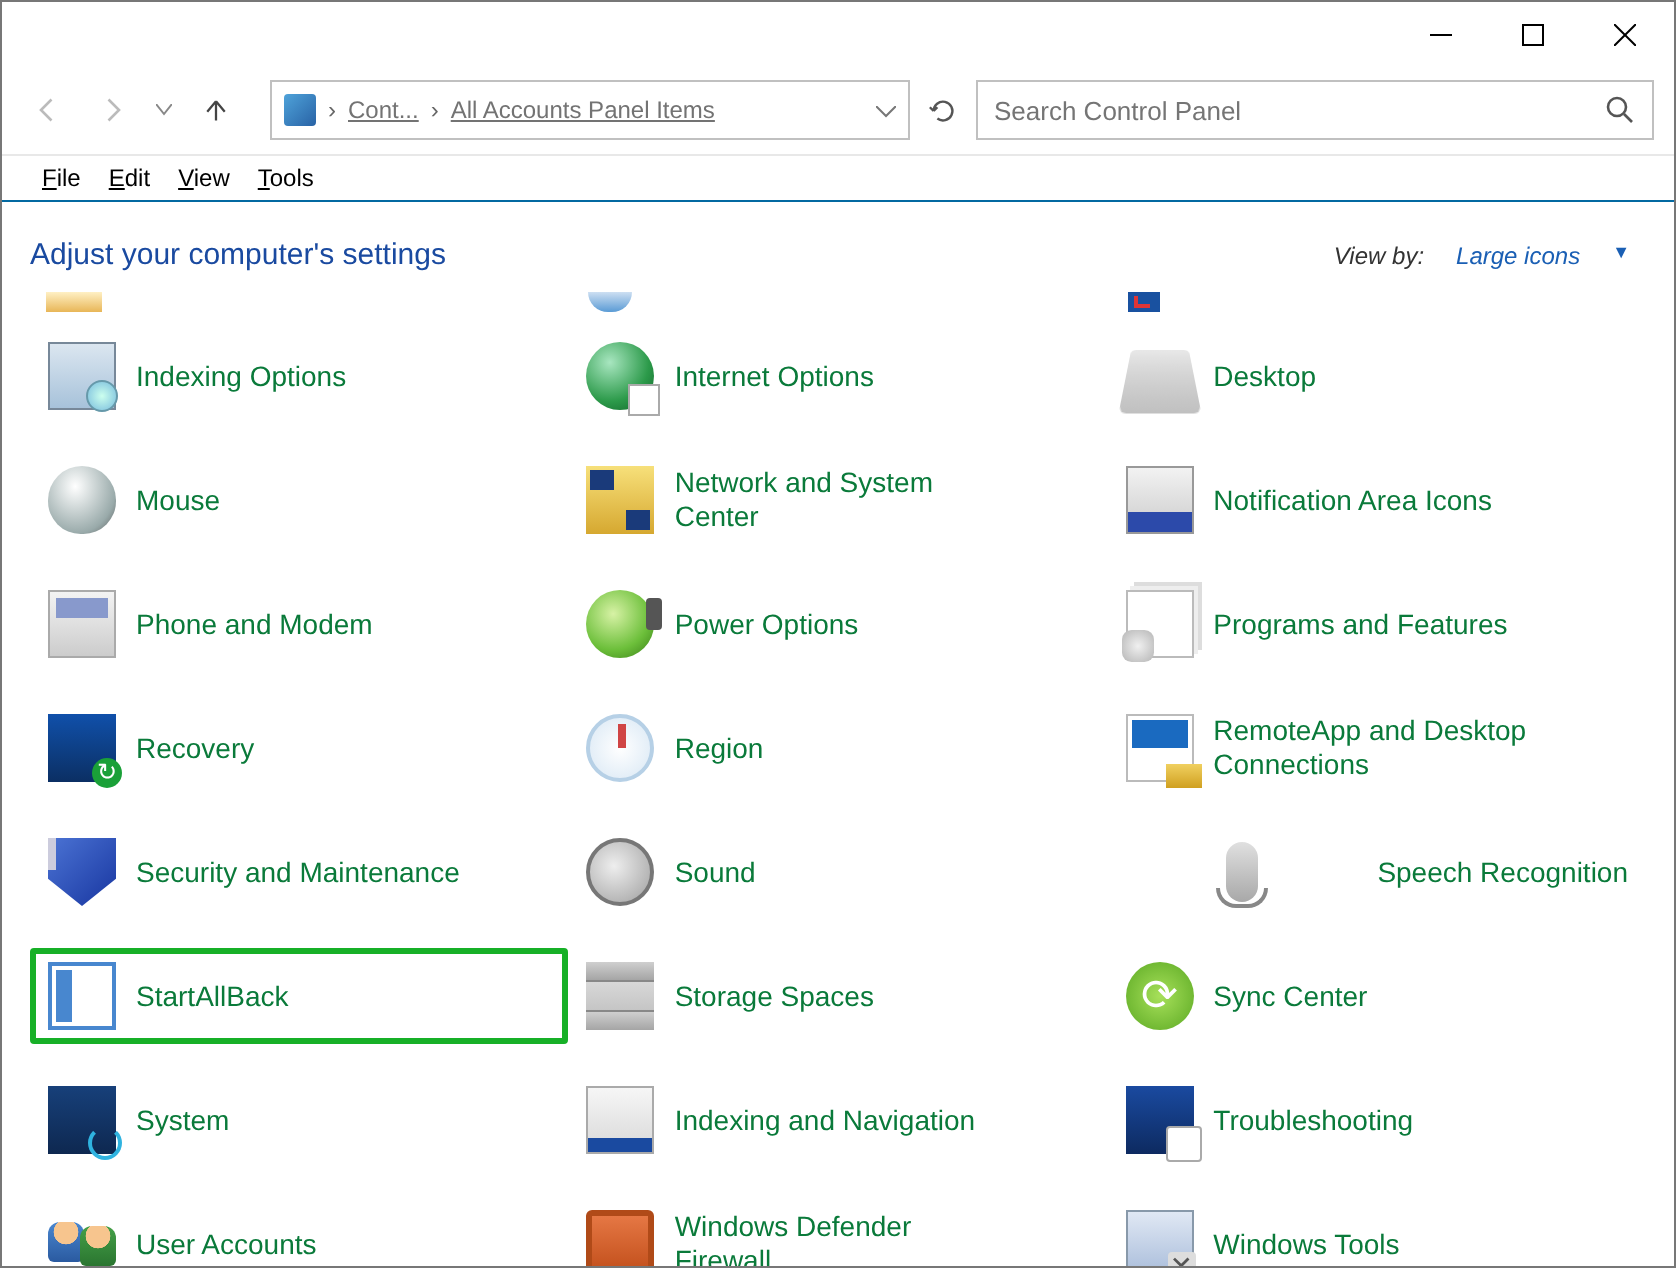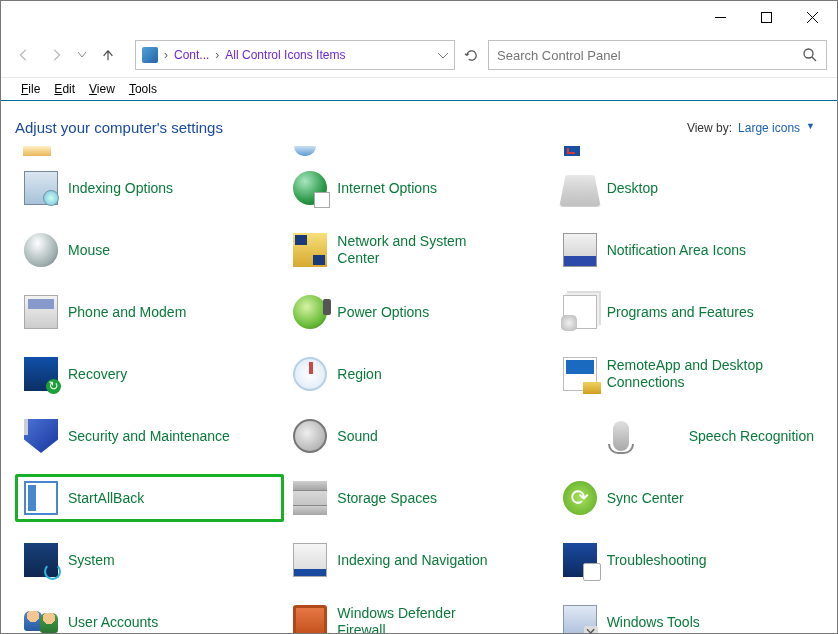--- a/index.html
+++ b/index.html
@@ -9,35 +9,35 @@
 .titlebar svg { width: 11px; height: 11px; }
 
 .navbar { height: 44px; display: flex; align-items: center; padding: 0 10px; gap: 6px; }
 .nav-arrow { width: 26px; height: 26px; display:flex; align-items:center; justify-content:center; color:#555; }
 .nav-arrow.disabled { color:#bbb; }
 .nav-arrow svg { width: 14px; height: 14px; }
 .nav-caret { width:14px; display:flex; align-items:center; justify-content:center; color:#888;}
 .addr { flex: 0 0 320px; height: 30px; border: 1px solid #c0c0c0; display:flex; align-items:center; padding:0 6px; gap:6px; margin-left:8px; }
 .addr .cp-ico { width:16px; height:16px; background:linear-gradient(135deg,#4fa3da,#2862a5); border-radius:2px; }
 .addr .chev { color:#666; }
-.addr .seg { color:#6d28d9; }
+.addr .seg { color:#737373;text-decoration:underline; }
 .addr .dd { margin-left:auto; color:#777; }
 .refresh { width:22px; height:30px; display:flex;align-items:center;justify-content:center; margin-left:-1px;}
 .search { flex:1; height:30px; border:1px solid #c0c0c0; display:flex; align-items:center; padding:0 8px; }
 .search input { border:none; outline:none; flex:1; font-size:13px; color:#333; background:transparent; }
 .search .sicon { width:16px; height:16px; color:#555; }
 
 .menubar { height: 24px; display:flex; align-items:center; padding: 0 20px; gap: 14px; border-top:1px solid #e8e8e8; border-bottom:1px solid #0369a1; font-size:12px;}
 .menubar span { cursor:default; }
 .menubar span::first-letter { text-decoration: underline; }
 
 .content { position: relative; height: calc(634px - 32px - 44px - 24px - 2px); overflow:hidden;}
 .hdr { display:flex; justify-content:space-between; align-items:center; padding: 18px 22px 6px 14px; }
 .hdr .title { color:#1a4aa0; font-size:15px; }
-.hdr .viewby { font-size:12px; color:#333; display:flex; gap:6px; align-items:flex-start;}
+.hdr .viewby { font-size:12px; color:#333; display:flex; gap:16px; align-items:flex-start;font-style:italic;}
 .hdr .viewby .val { color:#1a5fb4; }
 .hdr .viewby .car { color:#1a5fb4; font-size:9px;}
 
 .grid { padding: 0 14px 20px 14px; display:grid; grid-template-columns: repeat(3, 1fr); column-gap: 0; row-gap: 14px; margin-top:-2px;}
 .partial-row { height: 14px; overflow:hidden; display:grid; grid-template-columns: repeat(3,1fr); padding: 0 14px; margin-bottom: 10px;}
 .partial-row .fragment { display:flex; align-items:flex-end; padding-left:6px;}
 .partial-row .frag1 { width:28px; height:10px; background:linear-gradient(to top,#e8b657,#fff0c4); margin-left:2px;}
 .partial-row .frag2 { width:22px; height:10px; background:linear-gradient(to top,#5a9bd5,#cddff2); border-radius:0 0 11px 11px; margin-left:4px;}
 .partial-row .frag3 { width:16px; height:10px; background:#1951a0; margin-left:4px; position:relative;}
 .partial-row .frag3::after{content:"";position:absolute;left:3px;bottom:2px;width:6px;height:4px;border-left:2px solid #e03535;border-bottom:2px solid #e03535;}
@@ -140,21 +140,21 @@
       <svg viewBox="0 0 16 16">
         <path d="M8 3 L3 9 M8 3 L13 9 M8 3 L8 14" fill="none" stroke="#444" stroke-width="1.3"></path>
       </svg>
     </div>
 
   <div class="addr">
     <span class="cp-ico"></span>
     <span class="chev">›</span>
     <span class="seg">Cont...</span>
     <span class="chev">›</span>
-    <span class="seg">All Control Icons Items</span>
+    <span class="seg">All Accounts Panel Items</span>
     <span class="dd"><svg width="10" height="6" viewBox="0 0 10 6">
           <path d="M0 0 L5 5 L10 0" fill="none" stroke="#777" stroke-width="1"></path>
         </svg></span>
   </div>
   <div class="refresh">
       <svg width="15" height="15" viewBox="0 0 16 16">
         <path d="M3 8 a5 5 0 1 1 2 4 M3 8 l-2 -2 M3 8 l2 -2" fill="none" stroke="#555" stroke-width="1.3"></path>
       </svg>
     </div>
 

